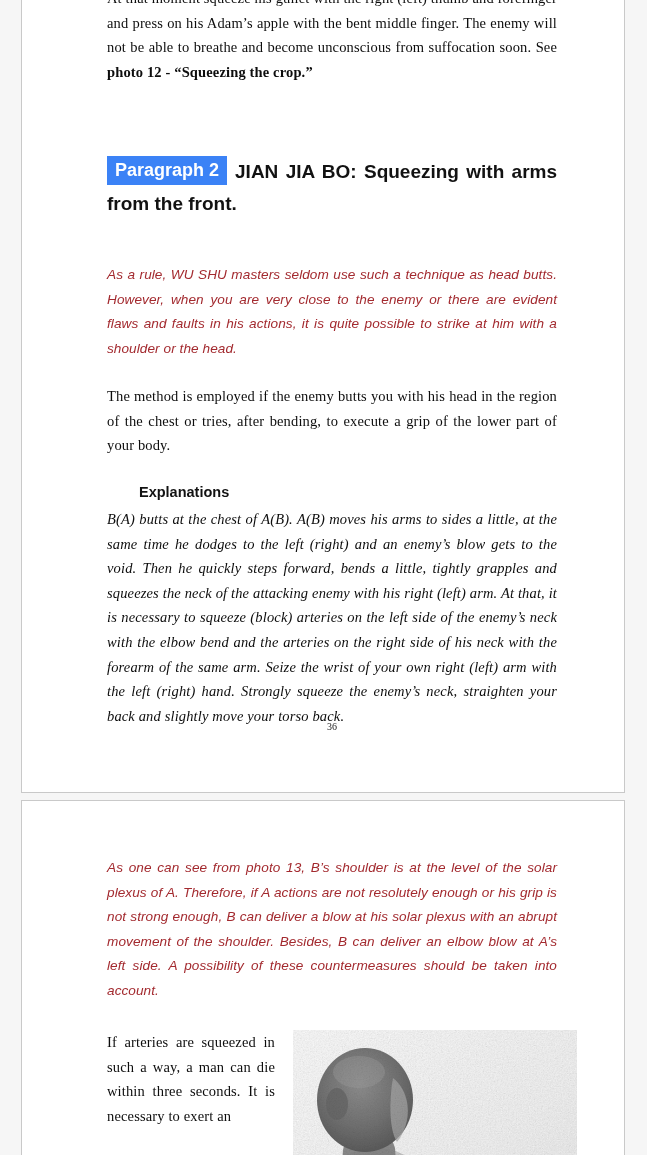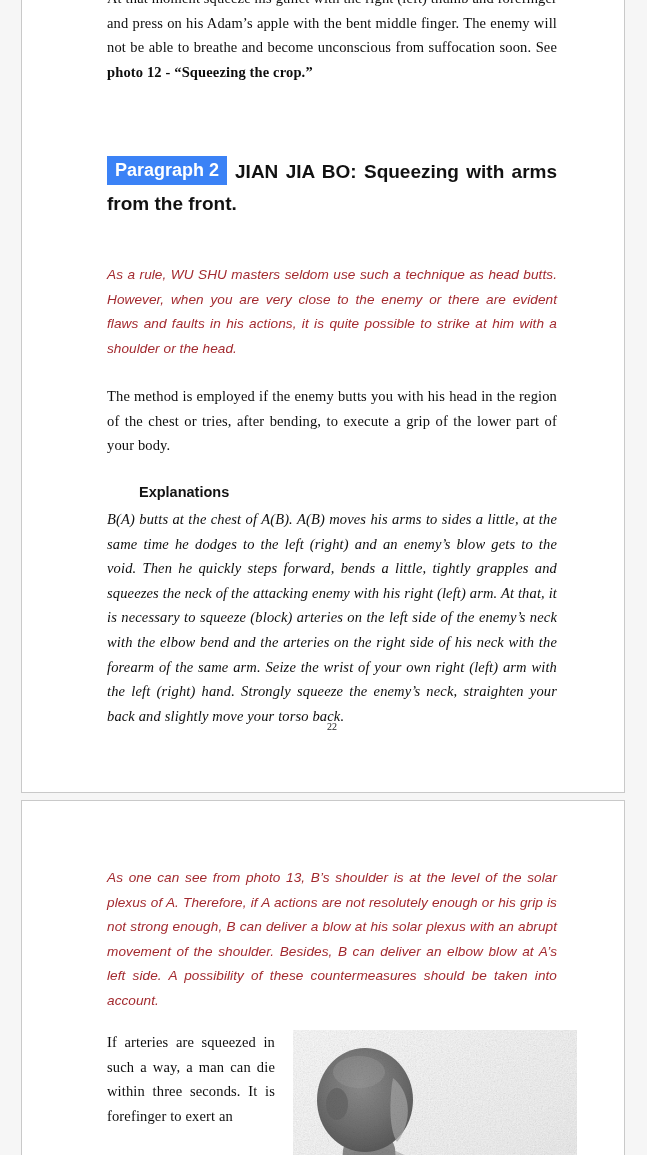--- a/index.html
+++ b/index.html
@@ -157,34 +157,34 @@
 
     <div class="page-inner" style="top:1000px;margin-left:32px;">
       <p class="subhead">Explanations</p>
     </div>
 
     <div class="page-inner" style="top:1026px;font-style:italic;">
       <p class="body-text">B(A) butts at the chest of A(B). A(B) moves his arms to sides a little, at the same time he dodges to the left (right) and an enemy’s blow gets to the void. Then he quickly steps forward, bends a little, tightly grapples and squeezes the neck of the attacking enemy with his right (left) arm. At that, it is necessary to squeeze (block) arteries on the left side of the enemy’s neck with the elbow bend and the arteries on the right side of his neck with the forearm of the same arm. Seize the wrist of your own right (left) arm with the left (right) hand. Strongly squeeze the enemy’s neck, straighten your back and slightly move your torso back.</p>
     </div>
 
     <div class="page-inner" style="top:1240px;">
-      <div class="page-number">22</div>
+      <div class="page-number">36</div>
     </div>
 
   </div>
 
   <div class="page page-2">
 
-    <div class="page-inner" style="top:65px;">
+    <div class="page-inner" style="top:55px;">
       <p class="note-italic">As one can see from photo 13, B’s shoulder is at the level of the solar plexus of A. Therefore, if A actions are not resolutely enough or his grip is not strong enough, B can deliver a blow at his solar plexus with an abrupt movement of the shoulder. Besides, B can deliver an elbow blow at A’s left side. A possibility of these countermeasures should be taken into account.</p>
     </div>
 
     <div class="page-inner" style="top:0px; height:400px;">
       <div class="flow-col" style="top:229px;">
-        <p class="body-text">If arteries are squeezed in such a way, a man can die within three seconds. It is forefinger to exert an</p>
+        <p class="body-text">If arteries are squeezed in such a way, a man can die within three seconds. It is necessary to exert an</p>
       </div>
 
       <div class="photo-wrap">
         <svg class="photo" viewBox="0 0 284 220" preserveAspectRatio="none">
           <defs>
             <filter id="grain">
               <feTurbulence type="fractalNoise" baseFrequency="0.85" numOctaves="4" seed="7" result="n"></feTurbulence>
               <feColorMatrix in="n" type="saturate" values="0"></feColorMatrix>
               <feComponentTransfer>
                 <feFuncA type="linear" slope="0.55"></feFuncA>

